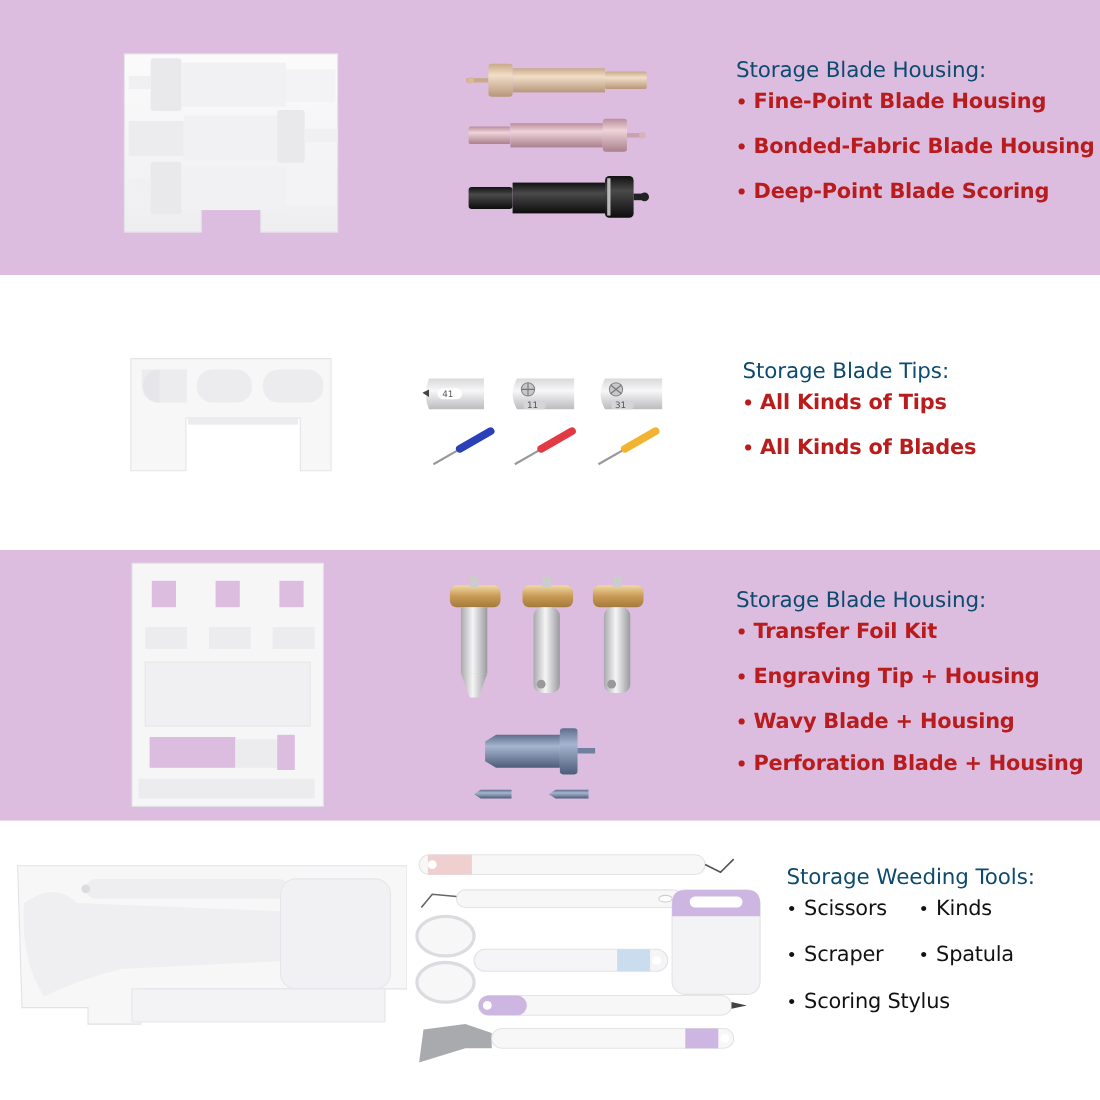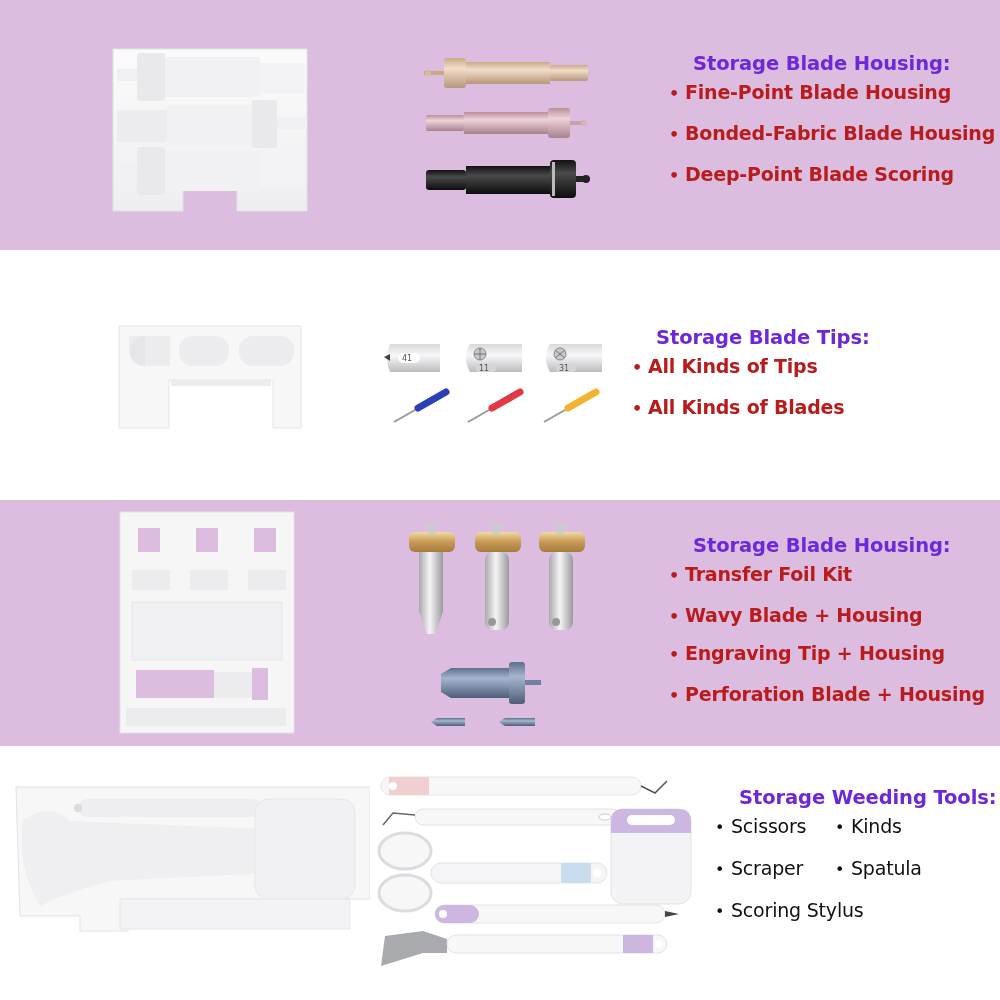--- a/index.html
+++ b/index.html
@@ -11,21 +11,21 @@
   .section.purple { background: #dcbcdf; }
   .section.white { background: #ffffff; }
   .s1 { top: 0; }
   .s2 { top: 250px; }
   .s3 { top: 500px; }
   .s4 { top: 746px; }
 
   .art { position: absolute; }
 
   .text-block { position: absolute; }
-  .heading { font-weight: bold; font-size: 19.5px; letter-spacing: -0.1px; color: #6d28d9; white-space: nowrap; margin-left: 24px; }
+  .heading { font-weight: normal; font-size: 19.5px; letter-spacing: -0.1px; color: #0c4a6e; white-space: nowrap; }
   .bullets { list-style: none; }
   .bullets li { font-size: 19px; color: #b91c1c; white-space: nowrap; letter-spacing: -0.2px; font-weight: bold; }
   .bullets li .dot { display: inline-block; width: 16px; font-size: 16px; }
   .grid2 { display: grid; grid-template-columns: 120px 160px; row-gap: 1px; }
   .grid2 .cell { font-size: 19px; white-space: nowrap; letter-spacing: -0.2px; height: 41px; }
   .grid2 .cell .dot { display: inline-block; width: 16px; font-size: 16px; }
 </style>
 </head>
 <body>
 
@@ -165,21 +165,21 @@
       <g>
         <line x1="86" y1="84" x2="114" y2="68" stroke="#999" stroke-width="2"></line>
         <line x1="110" y1="70" x2="138" y2="54" stroke="#e23a45" stroke-width="7" stroke-linecap="round"></line>
       </g>
       <g>
         <line x1="162" y1="84" x2="190" y2="68" stroke="#999" stroke-width="2"></line>
         <line x1="186" y1="70" x2="214" y2="54" stroke="#f2b430" stroke-width="7" stroke-linecap="round"></line>
       </g>
     </svg>
 
-    <div class="text-block" style="left:632px;top:76px">
+    <div class="text-block" style="left:675px;top:76px">
       <div class="heading" style="margin-bottom:6px">Storage Blade Tips:</div>
       <ul class="bullets">
         <li style="height:41px"><span class="dot">•</span><span>All Kinds of Tips</span></li>
         <li style="height:41px"><span class="dot">•</span><span>All Kinds of Blades</span></li>
       </ul>
     </div>
   </div>
 
   <div class="section purple s3">
     <svg class="art" style="left:118px;top:10px" width="178" height="225" viewBox="0 0 178 225">
@@ -249,22 +249,22 @@
       </g>
       <g>
         <path d="M94 200 L100 196 H130 V204 H100 Z" fill="url(#blueG)"></path>
       </g>
     </svg>
 
     <div class="text-block" style="left:669px;top:34px">
       <div class="heading" style="margin-bottom:6px">Storage Blade Housing:</div>
       <ul class="bullets">
         <li style="height:41px"><span class="dot">•</span><span>Transfer Foil Kit</span></li>
+        <li style="height:41px"><span class="dot">•</span><span>Engraving Tip + Housing</span></li>
         <li style="height:38px"><span class="dot">•</span><span>Wavy Blade + Housing</span></li>
-        <li style="height:41px"><span class="dot">•</span><span>Engraving Tip + Housing</span></li>
         <li style="height:38px"><span class="dot">•</span><span>Perforation Blade + Housing</span></li>
       </ul>
     </div>
   </div>
 
   <div class="section white s4">
     <svg class="art" style="left:10px;top:35px" width="360" height="155" viewBox="0 0 360 155">
       <path d="M6 6 H360 V118 H118 V150 H70 V135 H10 Z" fill="#f7f7f8" stroke="#e2e2e6"></path>
       <rect x="68" y="18" width="185" height="18" rx="9" fill="#eeeef1"></rect>
       <circle cx="68" cy="27" r="4" fill="#dcdcdf"></circle>

